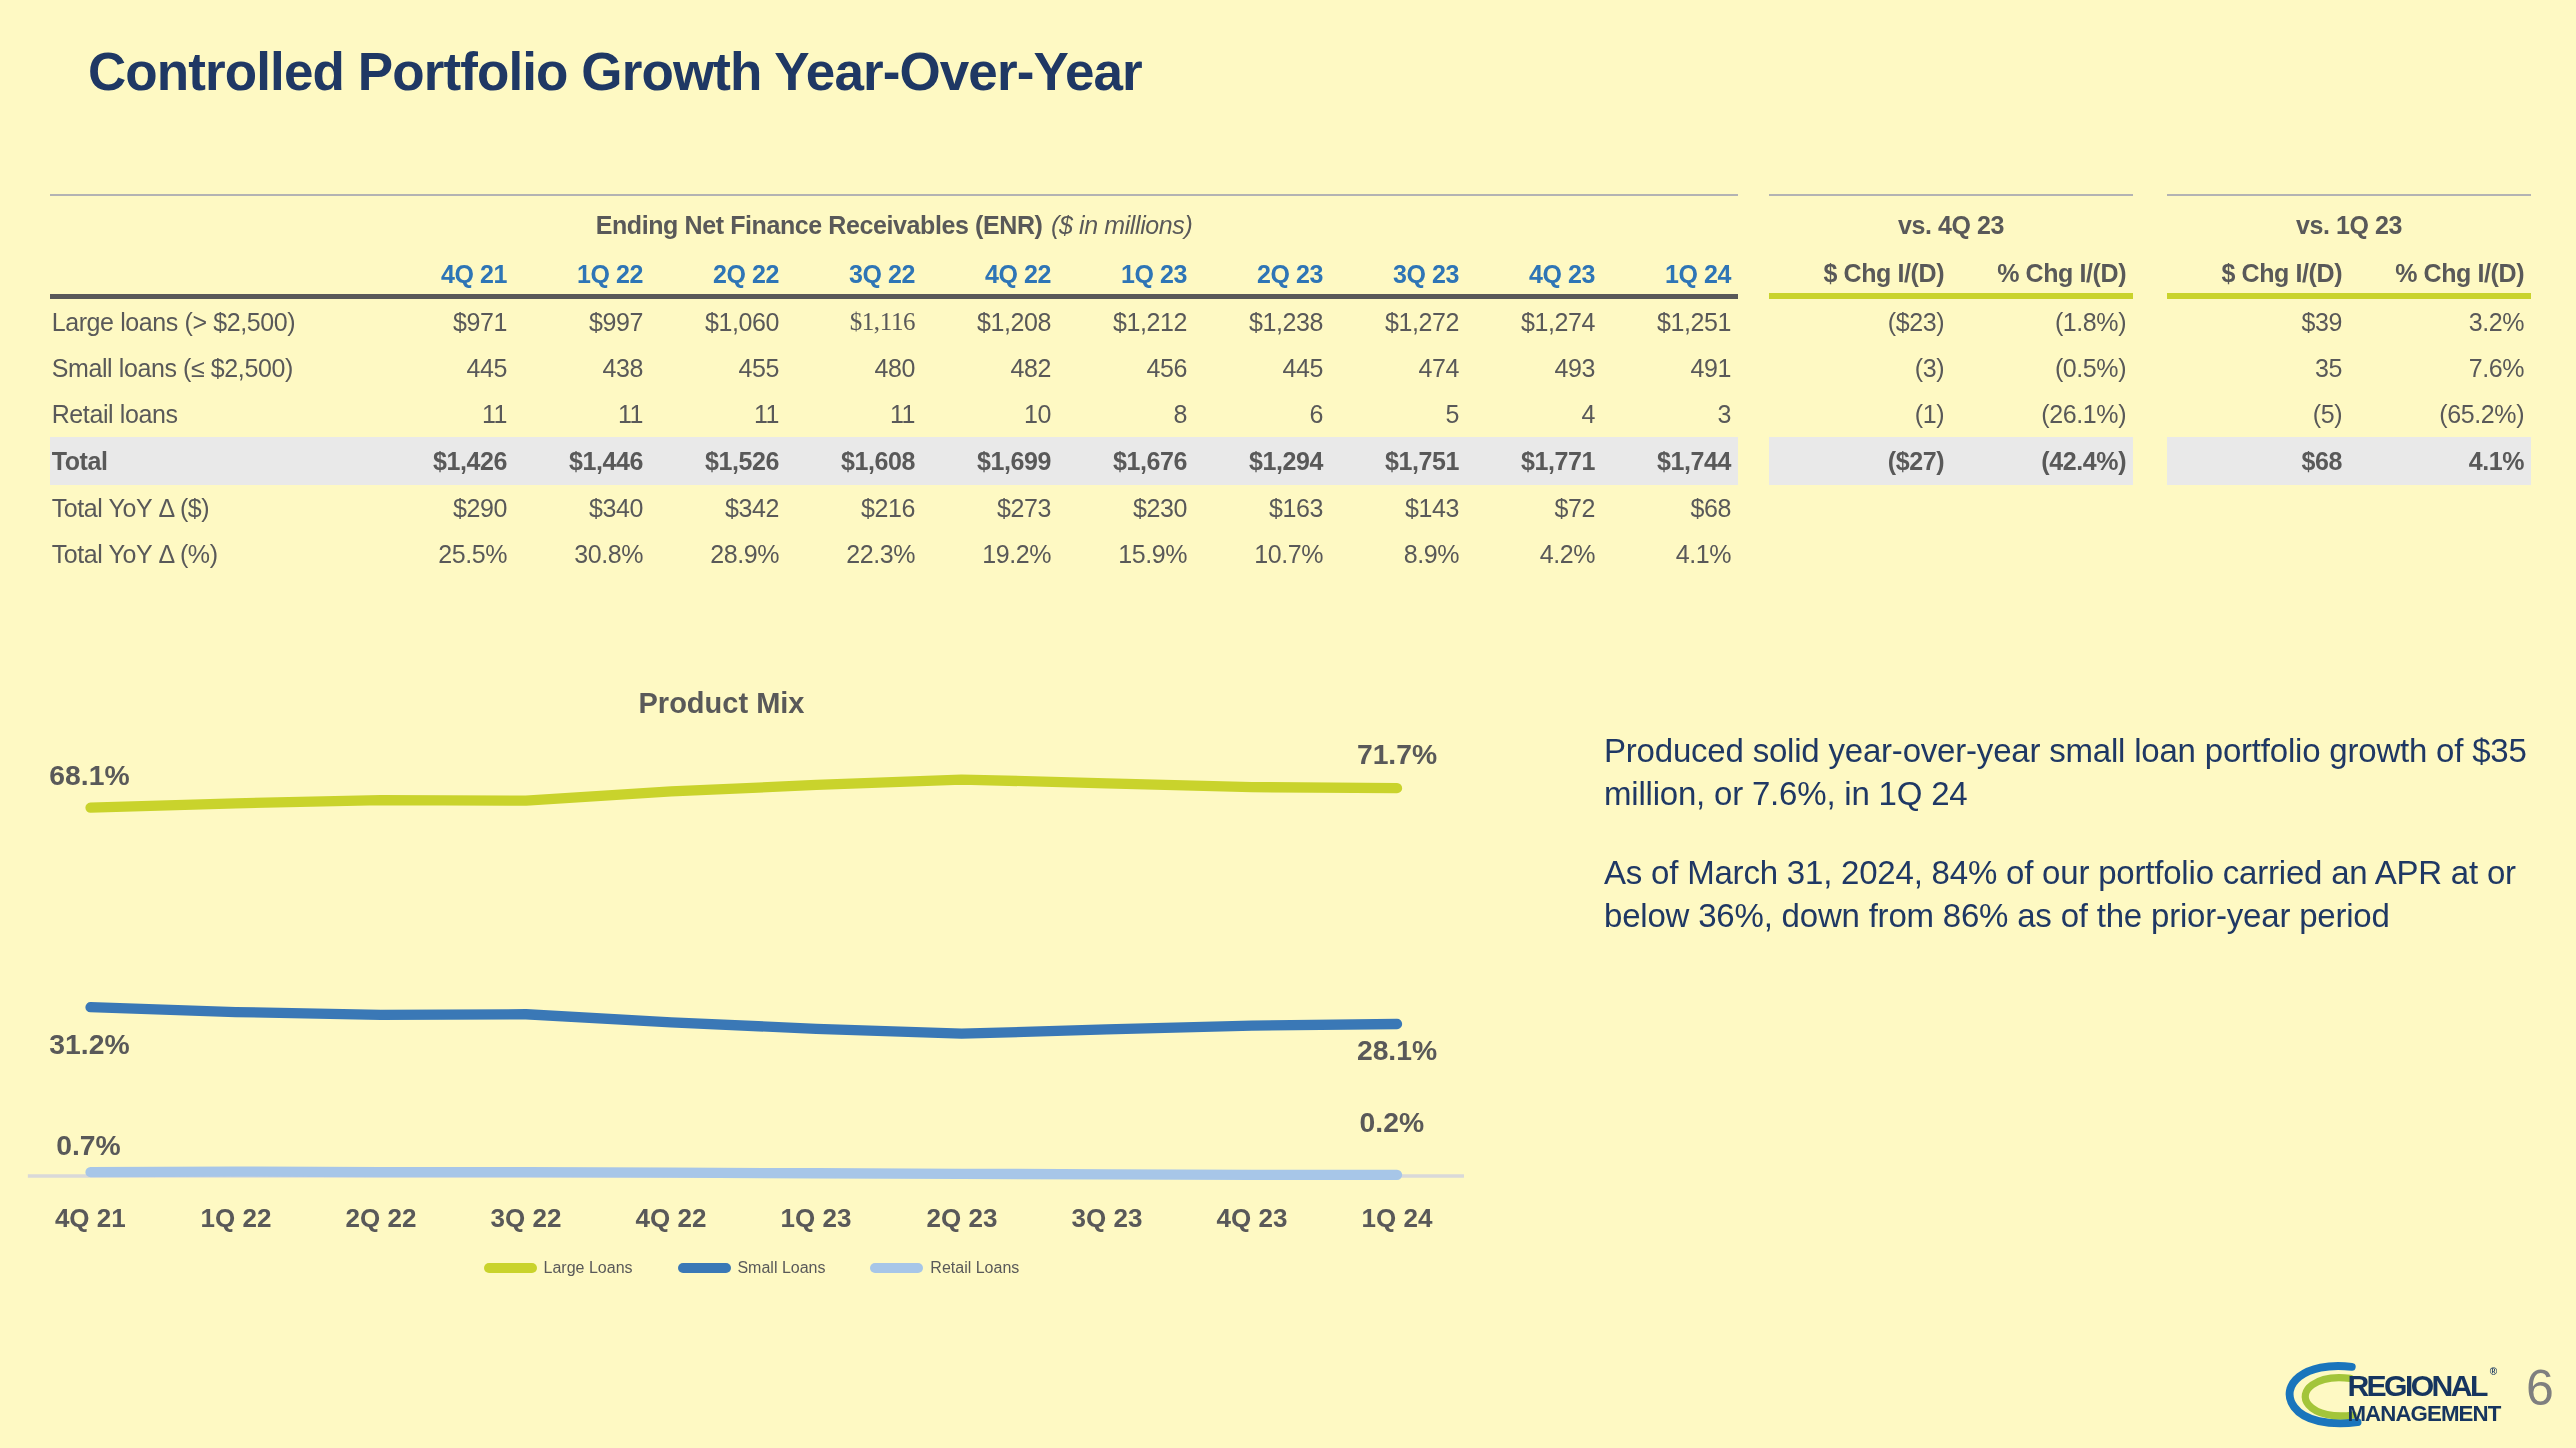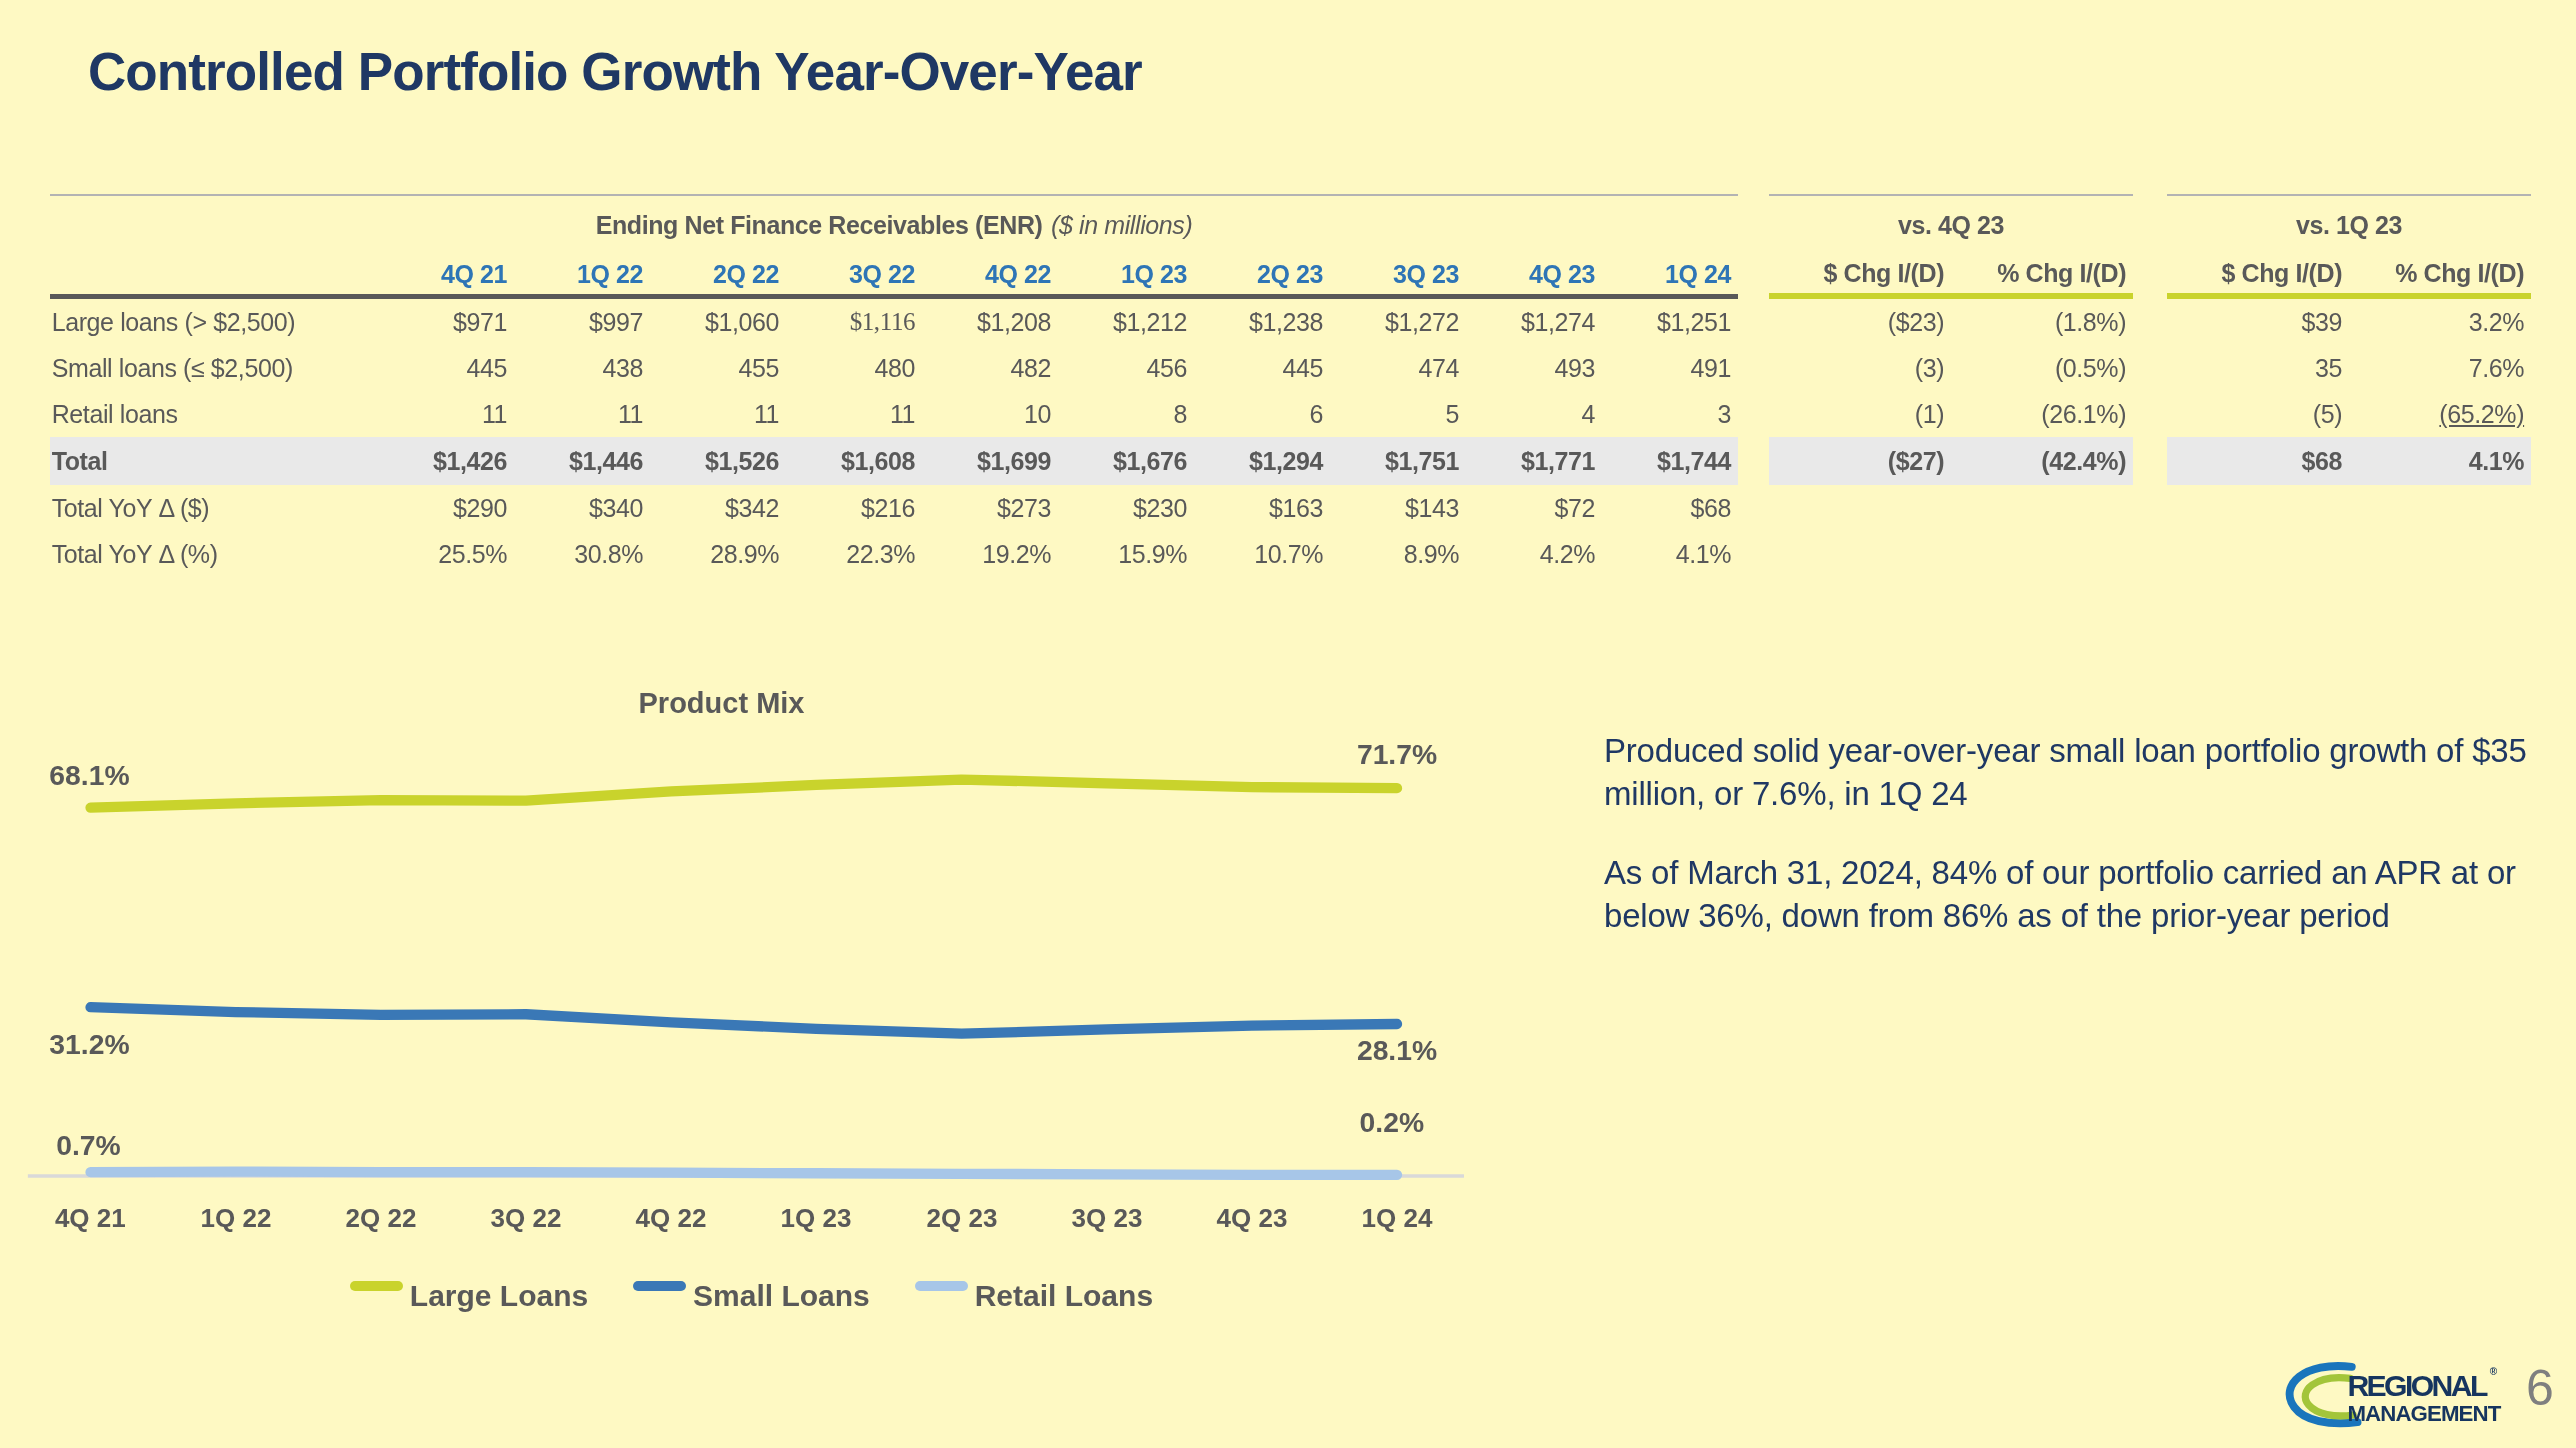--- a/index.html
+++ b/index.html
@@ -26,21 +26,21 @@
   .total-bg{background:#e9e9e9;}
 
   
   .chart{position:absolute;left:26px;top:677px;width:1451px;height:661px;}
   .chart-title{position:absolute;left:0;top:10.3px;width:1391px;text-align:center;font-size:29px;font-weight:700;color:#595959;}
   .chart-svg-wrap{position:absolute;left:0;top:50px;}
   .x-label{position:absolute;width:120px;text-align:center;font-size:26px;font-weight:700;color:#595959;top:526px;}
   .legend{position:absolute;left:0;top:582px;width:1451px;display:flex;justify-content:center;gap:45px;align-items:center;}
   .legend-item{display:flex;align-items:center;gap:6.9px;}
   .legend-swatch{display:inline-block;width:53px;height:9.4px;border-radius:5.2px;}
-  .legend-label{font-size:30px;font-weight:700;color:#595959;margin-top:20px;}
+  .legend-label{font-size:16px;font-weight:400;color:#595959;}
 
   
   .bullets{position:absolute;left:1604px;top:730px;width:923px;color:#1f3864;}
   .bullets p{margin:0 0 36px 0;font-size:33px;line-height:1.3;font-weight:400;letter-spacing:-0.2px;}
 
   
   .logo{position:absolute;left:2277px;top:1359px;}
   .page-number{position:absolute;left:2526px;top:1359px;font-size:50px;color:#7f7f7f;}
 </style>
 </head>
@@ -109,21 +109,21 @@
       <div class="cell" style="grid-area: 5 / 5 / auto / 6;">11</div>
       <div class="cell" style="grid-area: 5 / 6 / auto / 7;">10</div>
       <div class="cell" style="grid-area: 5 / 7 / auto / 8;">8</div>
       <div class="cell" style="grid-area: 5 / 8 / auto / 9;">6</div>
       <div class="cell" style="grid-area: 5 / 9 / auto / 10;">5</div>
       <div class="cell" style="grid-area: 5 / 10 / auto / 11;">4</div>
       <div class="cell" style="grid-area: 5 / 11 / auto / 12;">3</div>
       <div class="cell" style="grid-area: 5 / 13 / auto / 14;">(1)</div>
       <div class="cell" style="grid-area: 5 / 14 / auto / 15;">(26.1%)</div>
       <div class="cell" style="grid-area: 5 / 16 / auto / 17;">(5)</div>
-      <div class="cell" style="grid-area: 5 / 17 / auto / 18; text-decoration: underline;">(65.2%)</div>
+      <div class="cell" style="grid-area: 5 / 17 / auto / 18;">(65.2%)</div>
       <div class="cell lbl bold total-bg" style="grid-area: 6 / 1 / auto / 2;">Total</div>
       <div class="cell bold total-bg" style="grid-area: 6 / 2 / auto / 3;">$1,426</div>
       <div class="cell bold total-bg" style="grid-area: 6 / 3 / auto / 4;">$1,446</div>
       <div class="cell bold total-bg" style="grid-area: 6 / 4 / auto / 5;">$1,526</div>
       <div class="cell bold total-bg" style="grid-area: 6 / 5 / auto / 6;">$1,608</div>
       <div class="cell bold total-bg" style="grid-area: 6 / 6 / auto / 7;">$1,699</div>
       <div class="cell bold total-bg" style="grid-area: 6 / 7 / auto / 8;">$1,676</div>
       <div class="cell bold total-bg" style="grid-area: 6 / 8 / auto / 9;">$1,294</div>
       <div class="cell bold total-bg" style="grid-area: 6 / 9 / auto / 10;">$1,751</div>
       <div class="cell bold total-bg" style="grid-area: 6 / 10 / auto / 11;">$1,771</div>

